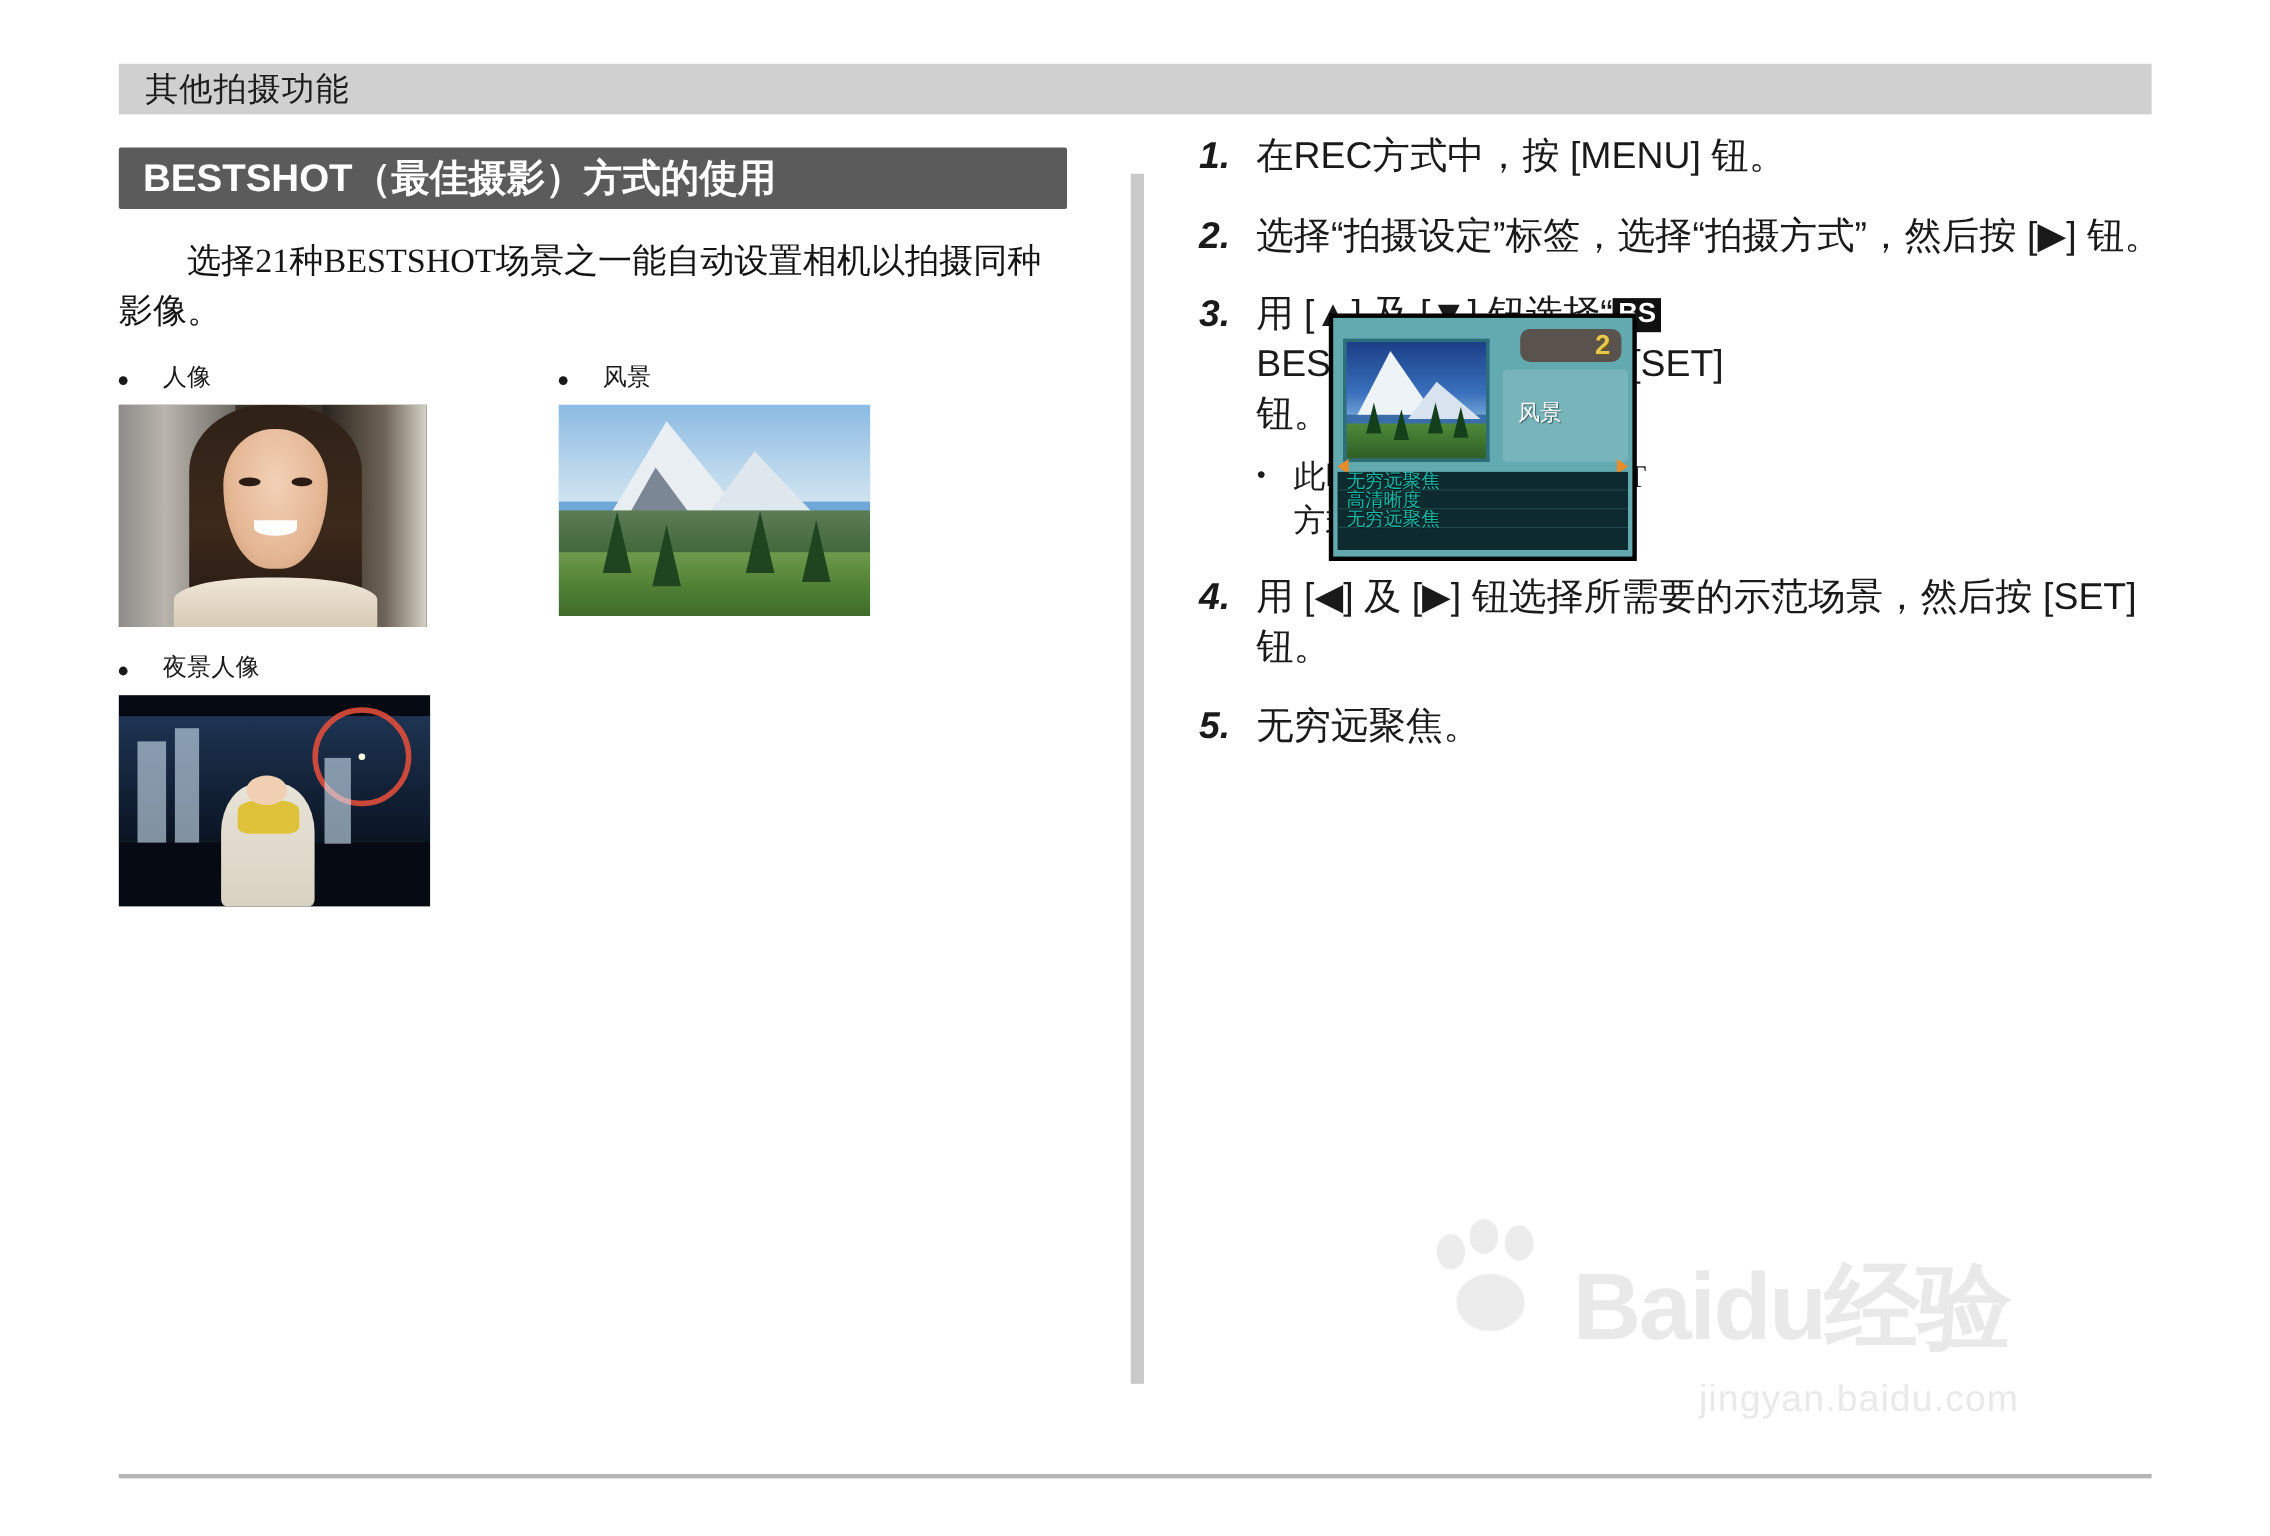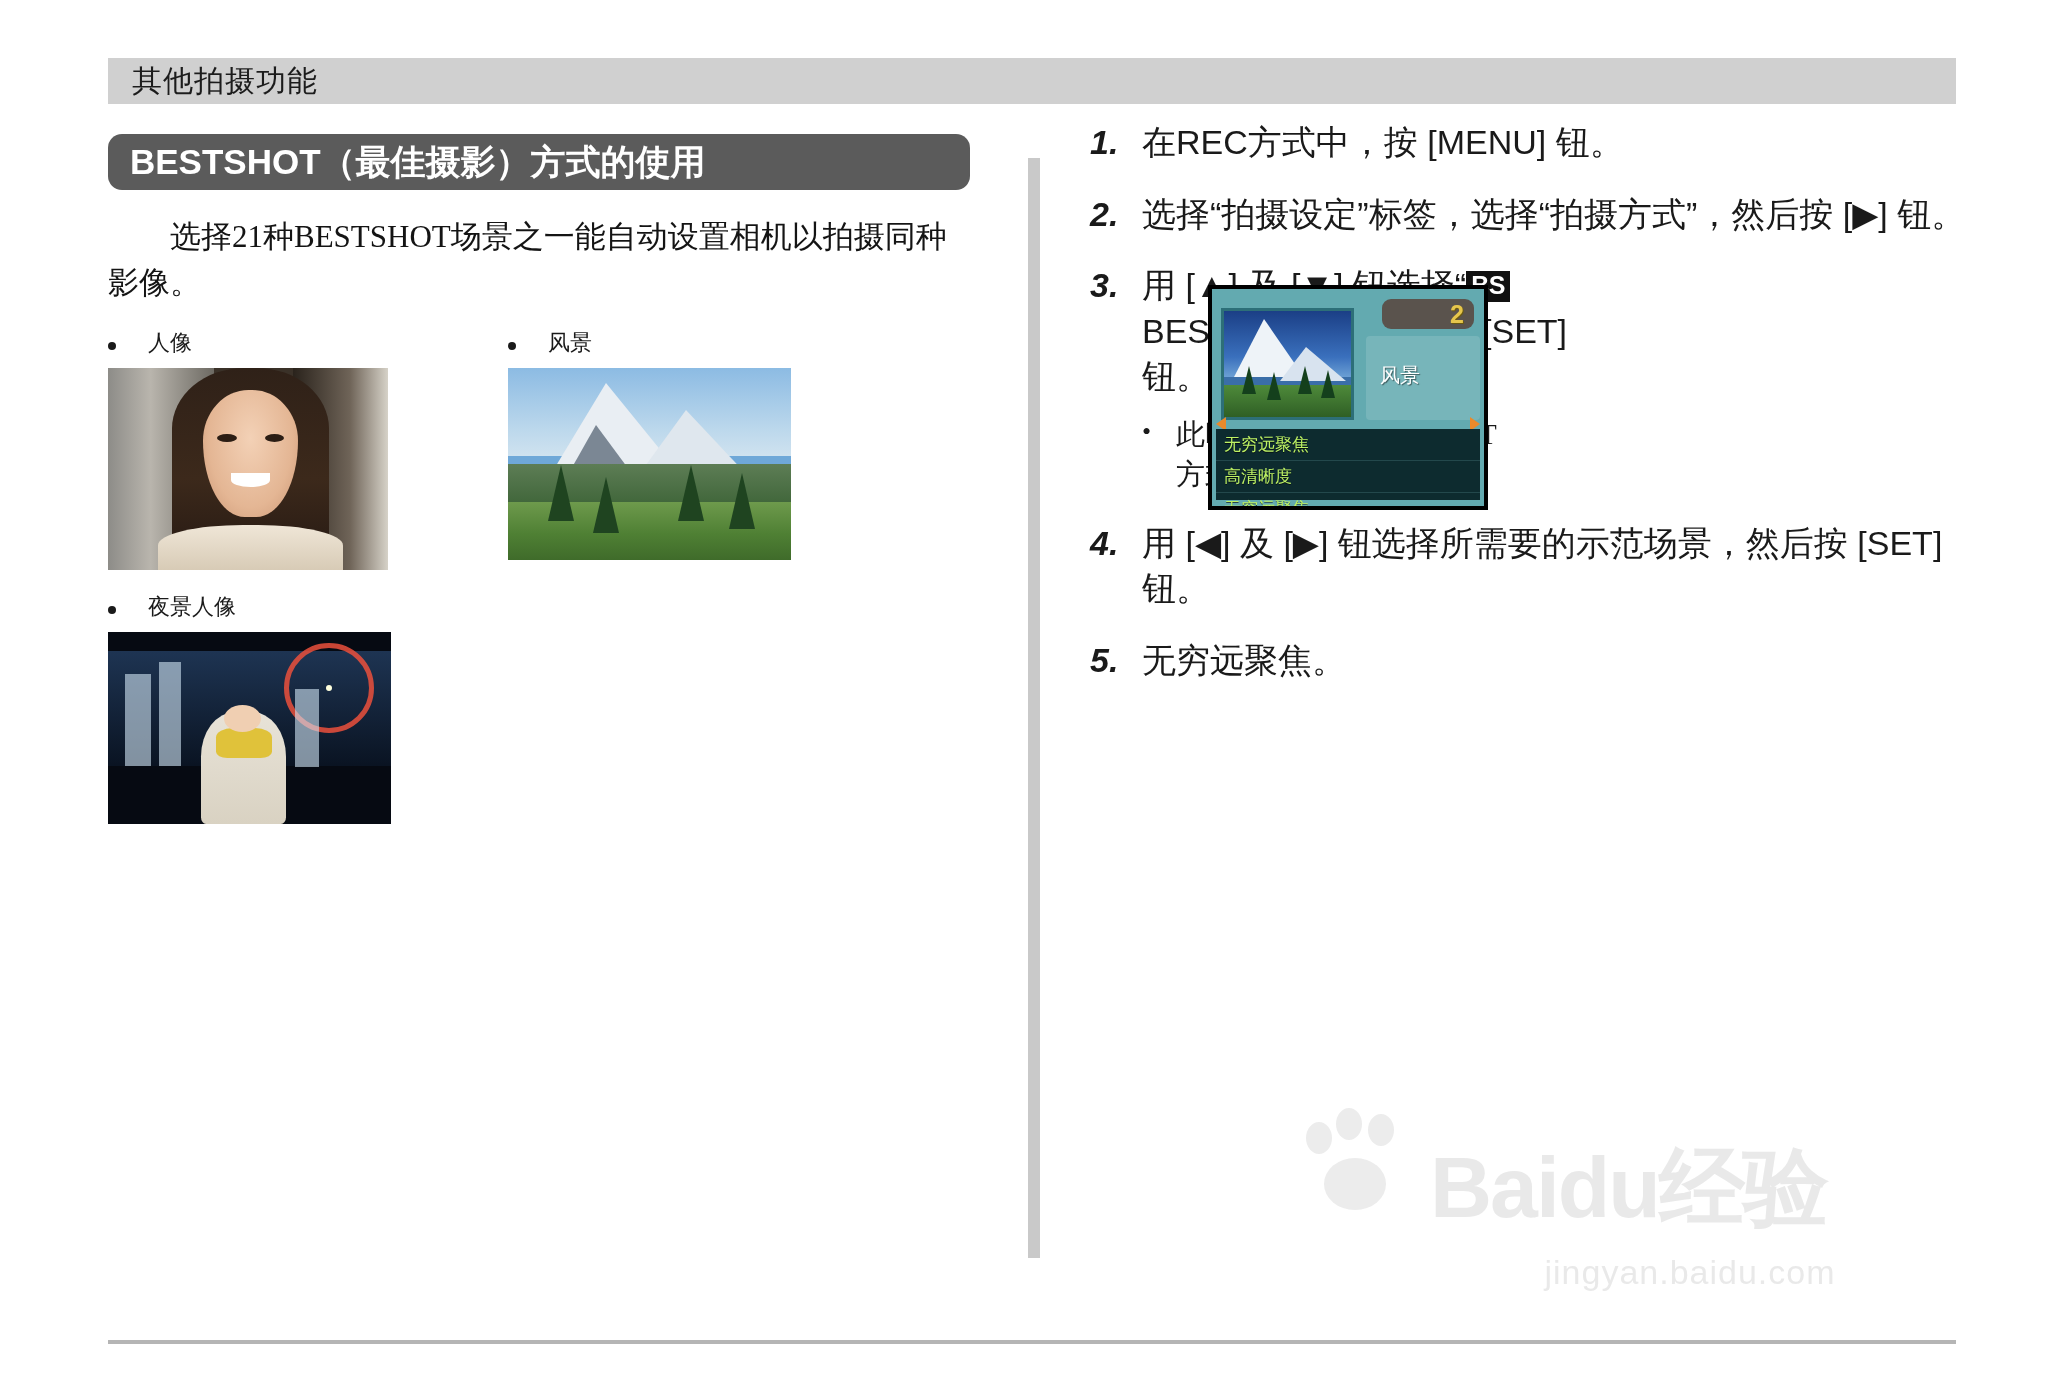--- a/index.html
+++ b/index.html
@@ -42,21 +42,21 @@
     left: 1028px; top: 158px;
     width: 12px; height: 1100px;
     background: #c9c9c9;
   }
 
   
   .section-banner {
     margin-top: 14px;
     width: 862px; height: 56px;
     background: #5b5b5b;
-    border-radius: 14px;
+    border-radius: 2px;
     display: flex; align-items: center;
   }
   .section-banner .banner-text {
     color: #fff;
     font-size: 35px;
     font-weight: bold;
     letter-spacing: 0px;
     padding-left: 22px;
     white-space: nowrap;
   }
@@ -303,24 +303,24 @@
   .lcd-arrow-l { left: 4px;  border-right: 10px solid #e98a2b; }
   .lcd-arrow-r { right: 4px; border-left: 10px solid #e98a2b; }
 
   .lcd-list {
     position: absolute;
     left: 4px; right: 4px; top: 140px;
     bottom: 6px;
     background: #0d2b2f;
   }
   .lcd-list .row {
-    height: 32px;
+    height: 17px;
     display: flex; align-items: center;
     padding-left: 8px;
-    color: #bef264;
+    color: #14b8a6;
     font-size: 17px;
     border-bottom: 1px solid #23484c;
     text-shadow: 0 1px 0 rgba(0,0,0,.6);
   }
 
   
   .footer-rule {
     position: absolute;
     left: 108px; top: 1340px;
     width: 1848px; height: 4px;

